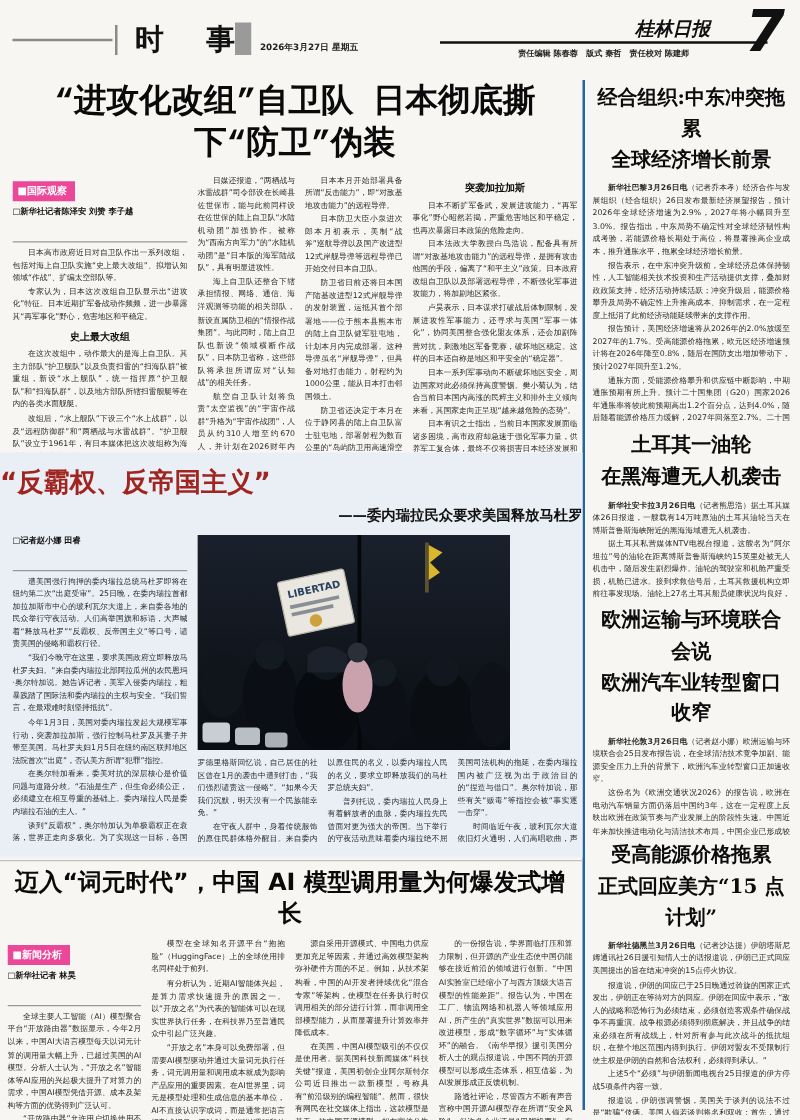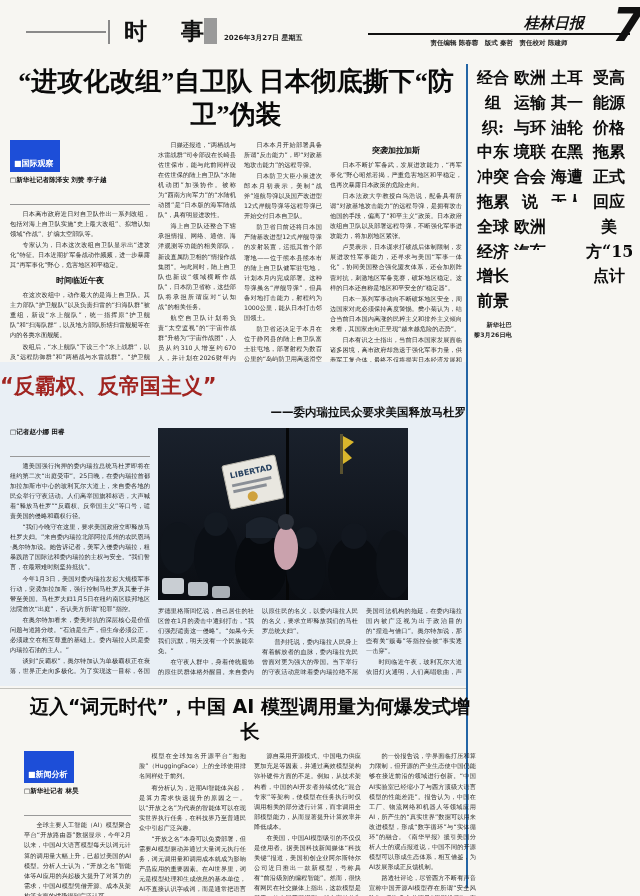--- a/index.html
+++ b/index.html
@@ -2,65 +2,65 @@
 <html><head>
 <meta charset="utf-8">
 <style>
   html,body{margin:0;padding:0;}
   body{
     width:640px;height:896px;position:relative;overflow:hidden;
     background:#f7f6f2;color:#222;
     font-family:"DejaVu Sans","Liberation Sans",sans-serif;
   }
   
-  .header{position:absolute;left:16px;top:0;width:565px;height:60px;}
+  .header{position:absolute;left:0;top:0;width:565px;height:60px;}
   .hline-left{position:absolute;left:10px;top:31px;width:80px;height:2px;background:#8a8a8a;}
   .htick{position:absolute;left:92px;top:20px;width:2px;height:24px;background:#8a8a8a;}
   .section-title{position:absolute;left:108px;top:16px;font-size:23px;font-weight:900;letter-spacing:13px;color:#111;}
   .graybox{position:absolute;left:188px;top:18px;width:13px;height:26px;background:#9a9a9a;}
   .pubdate{position:absolute;left:208px;top:33px;font-size:7px;font-weight:bold;color:#222;}
   .hrule{position:absolute;left:352px;top:33px;width:262px;height:2px;background:#111;}
   .masthead{position:absolute;left:508px;top:14px;width:100px;font-family:"DejaVu Serif","Liberation Serif",serif;font-style:italic;font-weight:900;font-size:15px;color:#111;}
   .pagenum{position:absolute;left:596px;top:2px;font-size:46px;font-weight:900;font-style:italic;color:#111;line-height:1;}
   .staff{position:absolute;left:352px;top:39px;width:262px;text-align:center;font-size:6.5px;font-weight:bold;color:#222;}
   
   .vdiv{position:absolute;left:466px;top:64px;width:2px;height:824px;background:#2465a5;}
   
   .para{font-size:6.2px;line-height:1.62;text-align:justify;text-indent:2em;margin:0 0 1px 0;color:#2b2b2b;}
   .para b{font-weight:bold;}
   .subhead{font-size:8px;font-weight:900;text-align:center;margin:5px 0 4px 0;color:#111;}
-  .tagbox{display:inline-block;background:#1d4ed8;color:#fff;font-size:8px;font-weight:900;padding:18px 6px 3px 4px;margin-bottom:4px;}
+  .tagbox{display:inline-block;background:#ec4899;color:#fff;font-size:8px;font-weight:900;padding:2px 6px 3px 4px;margin-bottom:4px;}
   .byline{font-size:6.6px;font-weight:bold;border-bottom:1px solid #999;padding-bottom:19px;margin-bottom:4px;color:#111;}
   .colflow{overflow:hidden;}
   
   .top-article{position:absolute;left:10px;top:66px;width:452px;height:294px;}
-  .top-headline{font-size:26px;font-weight:900;text-align:center;color:#0a0a0a;letter-spacing:0px;line-height:1.25;font-family:Liberation Serif, serif;}
+  .top-headline{font-size:26px;font-weight:900;text-align:center;color:#0a0a0a;letter-spacing:0px;line-height:1.25;font-family:Liberation Mono, monospace;}
   .top-cols{display:grid;grid-template-columns:140px 78px 78px 1fr;gap:8px;margin-top:9px;height:240px;}
   
   .mid-section{position:absolute;left:0px;top:362px;width:466px;height:324px;background:#e9eff5;}
   .mid-title{margin-top:10px;text-align:left;font-size:21px;font-weight:700;color:#a02420;}
   .mid-subtitle{text-align:right;font-size:11.5px;font-weight:900;color:#111;margin-top:5px;}
   .mid-body{display:flex;gap:8px;padding:8px 4px 0 10px;height:256px;box-sizing:border-box;}
   .mid-left{width:140px;flex:0 0 auto;overflow:hidden;}
   .mid-right{flex:1;display:flex;flex-direction:column;gap:6px;overflow:hidden;}
   .photo-row{display:flex;gap:6px;height:172px;}
   .photo{width:250px;height:172px;flex:0 0 auto;background:#10141a;}
   .caption{flex:1;padding-top:42px;font-size:6.4px;line-height:1.7;text-align:justify;color:#223;}
   .caption .credit{display:block;text-align:right;font-size:6px;color:#445;margin-top:2px;font-style:italic;}
   .below-row{display:flex;gap:8px;flex:1;overflow:hidden;}
   .below-col{flex:1;overflow:hidden;}
   .below-col .para:first-child{text-indent:0;}
   
   .bot-sep{position:absolute;left:0;top:688px;width:466px;height:1px;background:#c2c2bd;}
-  .bottom-article{position:absolute;left:24px;top:694px;width:452px;height:198px;}
+  .bottom-article{position:absolute;left:6px;top:694px;width:452px;height:198px;}
   .bot-headline{font-size:19px;font-weight:900;text-align:center;color:#0a0a0a;line-height:1.3;}
   .bot-cols{display:grid;grid-template-columns:1fr 1fr 1fr 1fr;gap:8px;margin-top:8px;height:162px;}
   .bot-cols .colflow .para:first-child{}
   
-  .sidebar{position:absolute;left:474px;top:62px;width:158px;height:830px;display:flex;flex-direction:row;}
+  .sidebar{position:absolute;left:474px;top:62px;width:158px;height:830px;display:flex;flex-direction:column;}
   .side-art{overflow:hidden;}
   .side-title{font-size:16px;font-weight:900;text-align:center;color:#0c0c0c;line-height:1.55;margin:4px 0 6px 0;font-family:"DejaVu Serif","Liberation Serif",serif;}
   .sa1{height:278px;}
   .sa2{height:188px;}
   .sa3{height:140px;}
   .sa4{height:224px;}
 </style>
 </head>
 <body>
 
@@ -80,21 +80,21 @@
 
 <div class="top-article">
   <div class="top-headline">“进攻化改组”自卫队 日本彻底撕下“防卫”伪装</div>
   <div class="top-cols">
     <div class="colflow">
       <span class="tagbox">■国际观察</span>
       <div class="byline">□新华社记者陈泽安 刘赞 李子越</div>
       <div>
           <p class="para">日本高市政府近日对自卫队作出一系列改组，包括对海上自卫队实施“史上最大改组”、拟增认知领域“作战”、扩编太空部队等。</p>
           <p class="para">专家认为，日本这次改组自卫队显示出“进攻化”特征。日本近期扩军备战动作频频，进一步暴露其“再军事化”野心，危害地区和平稳定。</p>
-          <h4 class="subhead">时间临近午夜</h4>
+          <h4 class="subhead">史上最大改组</h4>
           <p class="para">在这次改组中，动作最大的是海上自卫队。其主力部队“护卫舰队”以及负责扫雷的“扫海队群”被重组，新设“水上舰队”，统一指挥原“护卫舰队”和“扫海队群”，以及地方部队所辖扫雷舰艇等在内的各类水面舰艇。</p>
           <p class="para">改组后，“水上舰队”下设三个“水上战群”，以及“远程防御群”和“两栖战与水雷战群”。“护卫舰队”设立于1961年，有日本媒体把这次改组称为海上自卫队“史上最大改组”。</p>
           <p class="para">中国社科院日本研究所综合战略研究室主任卢昊表示，此番改组打破过去海上自卫队按舰种分类编组的惯例，意在构建更具综合功能、实战能力的舰队力量，为打造“航母战斗群”作准备。</p>
         </div>
     </div>
     <div class="colflow">
       <div>
           <p class="para">日媒还报道，“两栖战与水雷战群”司令部设在长崎县佐世保市，能与此前同样设在佐世保的陆上自卫队“水陆机动团”加强协作。被称为“西南方向军力”的“水陆机动团”是“日本版的海军陆战队”，具有明显进攻性。</p>
           <p class="para">海上自卫队还整合下辖承担情报、网络、通信、海洋观测等功能的相关部队，新设直属防卫相的“情报作战集团”。与此同时，陆上自卫队也新设“领域横断作战队”，日本防卫省称，这些部队将承担所谓应对“认知战”的相关任务。</p>
           <p class="para">航空自卫队计划将负责“太空监视”的“宇宙作战群”升格为“宇宙作战团”，人员从约310人增至约670人，并计划在2026财年内将“宇宙作战团”进一步升格为“宇宙作战集团”，人员规模增至约680人。航空自卫队也拟在2026财年更名为“航空宇宙自卫队”。</p>
@@ -246,38 +246,38 @@
       <span>经合组织:中东冲突拖累</span><br>
       <span>全球经济增长前景</span>
     </div>
     <div>
         <p class="para"><b>新华社巴黎3月26日电</b>（记者乔本孝）经济合作与发展组织（经合组织）26日发布最新经济展望报告，预计2026年全球经济增速为2.9%，2027年将小幅回升至3.0%。报告指出，中东局势不确定性对全球经济韧性构成考验，若能源价格长期处于高位，将显著推高企业成本，推升通胀水平，拖累全球经济增长前景。</p>
         <p class="para">报告表示，在中东冲突升级前，全球经济总体保持韧性，人工智能相关技术投资和生产活动提供支撑，叠加财政政策支持，经济活动持续活跃；冲突升级后，能源价格攀升及局势不确定性上升推高成本、抑制需求，在一定程度上抵消了此前经济动能延续带来的支撑作用。</p>
         <p class="para">报告预计，美国经济增速将从2026年的2.0%放缓至2027年的1.7%。受高能源价格拖累，欧元区经济增速预计将在2026年降至0.8%，随后在国防支出增加带动下，预计2027年回升至1.2%。</p>
         <p class="para">通胀方面，受能源价格攀升和供应链中断影响，中期通胀预期有所上升。预计二十国集团（G20）国家2026年通胀率将较此前预期高出1.2个百分点，达到4.0%，随后随着能源价格压力缓解，2027年回落至2.7%。二十国集团发达经济体核心通胀率预计将从2026年的2.6%降至2027年的2.3%。</p>
       </div>
   </div>
+  <div class="side-art sa3">
+    <div class="side-title">
+      <span>土耳其一油轮</span><br>
+      <span>在黑海遭无人机袭击</span>
+    </div>
+    <div>
+        <p class="para"><b>新华社安卡拉3月26日电</b>（记者熊思浩）据土耳其媒体26日报道，一艘载有14万吨原油的土耳其油轮当天在博斯普鲁斯海峡附近的黑海海域遭无人机袭击。</p>
+        <p class="para">据土耳其私营媒体NTV电视台报道，这艘名为“阿尔坦拉”号的油轮在距离博斯普鲁斯海峡约15英里处被无人机击中，随后发生剧烈爆炸。油轮的驾驶室和机舱严重受损，机舱已进水。接到求救信号后，土耳其救援机构立即前往事发现场。油轮上27名土耳其船员健康状况均良好，无人受伤。目前救援行动仍在进行中。</p>
+      </div>
+  </div>
   <div class="side-art sa2">
     <div class="side-title">
       <span>欧洲运输与环境联合会说</span><br>
       <span>欧洲汽车业转型窗口收窄</span>
     </div>
     <div>
         <p class="para"><b>新华社伦敦3月26日电</b>（记者赵小娜）欧洲运输与环境联合会25日发布报告说，在全球清洁技术竞争加剧、能源安全压力上升的背景下，欧洲汽车业转型窗口正加速收窄。</p>
         <p class="para">这份名为《欧洲交通状况2026》的报告说，欧洲在电动汽车销量方面仍落后中国约3年，这在一定程度上反映出欧洲在政策节奏与产业发展上的阶段性失速。中国近年来加快推进电动化与清洁技术布局，中国企业已形成较为完整的产业链优势。相比之下，受政策不确定性影响，欧洲汽车业转型一度放缓。</p>
-      </div>
-  </div>
-  <div class="side-art sa3">
-    <div class="side-title">
-      <span>土耳其一油轮</span><br>
-      <span>在黑海遭无人机袭击</span>
-    </div>
-    <div>
-        <p class="para"><b>新华社安卡拉3月26日电</b>（记者熊思浩）据土耳其媒体26日报道，一艘载有14万吨原油的土耳其油轮当天在博斯普鲁斯海峡附近的黑海海域遭无人机袭击。</p>
-        <p class="para">据土耳其私营媒体NTV电视台报道，这艘名为“阿尔坦拉”号的油轮在距离博斯普鲁斯海峡约15英里处被无人机击中，随后发生剧烈爆炸。油轮的驾驶室和机舱严重受损，机舱已进水。接到求救信号后，土耳其救援机构立即前往事发现场。油轮上27名土耳其船员健康状况均良好，无人受伤。目前救援行动仍在进行中。</p>
       </div>
   </div>
   <div class="side-art sa4">
     <div class="side-title">
       <span>受高能源价格拖累</span><br>
       <span>正式回应美方“15 点计划”</span>
     </div>
     <div>
         <p class="para"><b>新华社德黑兰3月26日电</b>（记者沙达提）伊朗塔斯尼姆通讯社26日援引知情人士的话报道说，伊朗已正式回应美国提出的旨在结束冲突的15点停火协议。</p>
         <p class="para">报道说，伊朗的回应已于25日晚通过斡旋的国家正式发出，伊朗正在等待对方的回应。伊朗在回应中表示，“敌人的战略和恐怖行为必须结束，必须创造客观条件确保战争不再重演。战争根源必须得到彻底解决，并且战争的结束必须在所有战线上，针对所有参与此次战斗的抵抗组织，在整个地区范围内得到执行。伊朗对盟友不受限制行使主权是伊朗的自然和合法权利，必须得到承认。”</p>

